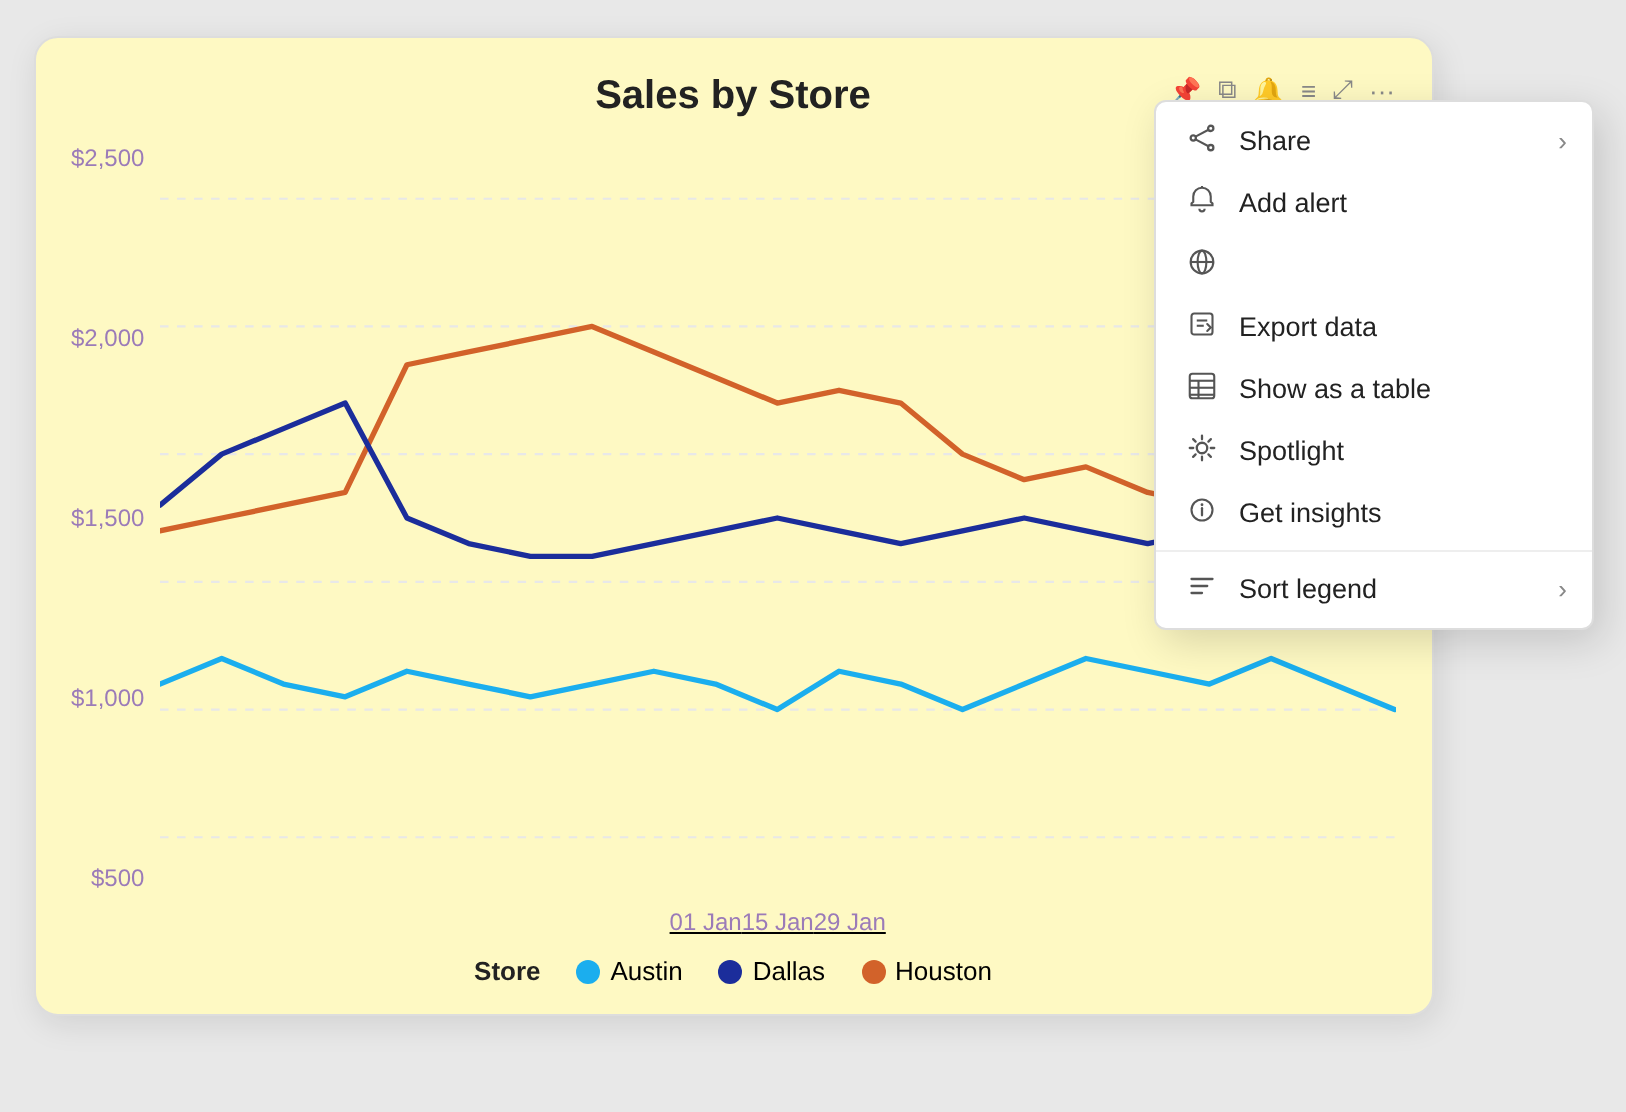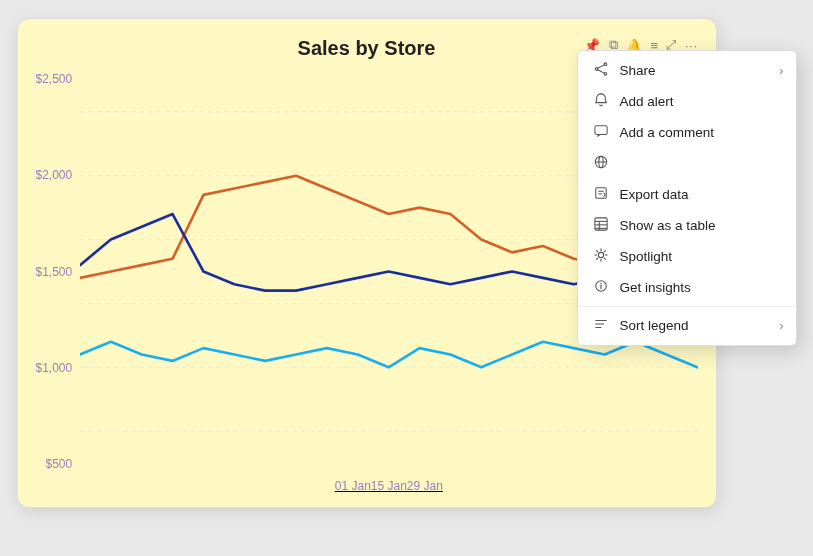--- a/index.html
+++ b/index.html
@@ -211,20 +211,35 @@
           </svg>
         </div>
         <div class="x-axis">
           <span class="x-label">01 Jan</span>
           <span class="x-label">15 Jan</span>
           <span class="x-label">29 Jan</span>
         </div>
       </div>
     </div>
 
+    <div class="legend">
+      <span class="legend-store">Store</span>
+      <div class="legend-item">
+        <div class="legend-dot" style="background:#1BAEEE;"></div>
+        <span>Austin</span>
+      </div>
+      <div class="legend-item">
+        <div class="legend-dot" style="background:#1B2D9B;"></div>
+        <span>Dallas</span>
+      </div>
+      <div class="legend-item">
+        <div class="legend-dot" style="background:#D2622A;"></div>
+        <span>Houston</span>
+      </div>
+    </div>
   </div>
 
   <div class="context-menu">
 
     <div class="menu-item">
       <span class="menu-icon">
         <svg width="14" height="14" viewBox="0 0 16 16" fill="none" xmlns="http://www.w3.org/2000/svg">
           <circle cx="13" cy="2.5" r="1.5" stroke="#555" stroke-width="1.3"></circle>
           <circle cx="13" cy="13.5" r="1.5" stroke="#555" stroke-width="1.3"></circle>
           <circle cx="3" cy="8" r="1.5" stroke="#555" stroke-width="1.3"></circle>
@@ -240,29 +255,20 @@
       <span class="menu-icon">
         <svg width="14" height="14" viewBox="0 0 16 16" fill="none" xmlns="http://www.w3.org/2000/svg">
           <path d="M8 1a5 5 0 0 0-5 5v3l-1 1v1h12v-1l-1-1V6a5 5 0 0 0-5-5z" stroke="#555" stroke-width="1.2" fill="none"></path>
           <path d="M6.5 13a1.5 1.5 0 0 0 3 0" stroke="#555" stroke-width="1.2" fill="none"></path>
           <line x1="8" y1="1" x2="8" y2="0" stroke="#555" stroke-width="1.2"></line>
         </svg>
       </span>
       <span>Add alert</span>
     </div>
 
-    <div class="menu-item">
-      <span class="menu-icon">
-        <svg width="14" height="14" viewBox="0 0 16 16" fill="none" xmlns="http://www.w3.org/2000/svg">
-          <rect x="1" y="2" width="14" height="10" rx="2" stroke="#555" stroke-width="1.2"></rect>
-          <path d="M4 14l3-2h0" stroke="#555" stroke-width="1.2" stroke-linecap="round"></path>
-        </svg>
-      </span>
-      <span>Add a comment</span>
-    </div>
 
     <div class="menu-item">
       <span class="menu-icon">
         <svg width="14" height="14" viewBox="0 0 16 16" fill="none" xmlns="http://www.w3.org/2000/svg">
           <circle cx="8" cy="8" r="6.5" stroke="#555" stroke-width="1.2"></circle>
           <ellipse cx="8" cy="8" rx="2.5" ry="6.5" stroke="#555" stroke-width="1.2"></ellipse>
           <line x1="1.5" y1="8" x2="14.5" y2="8" stroke="#555" stroke-width="1.2"></line>
         </svg>
       </span>
     </div>

